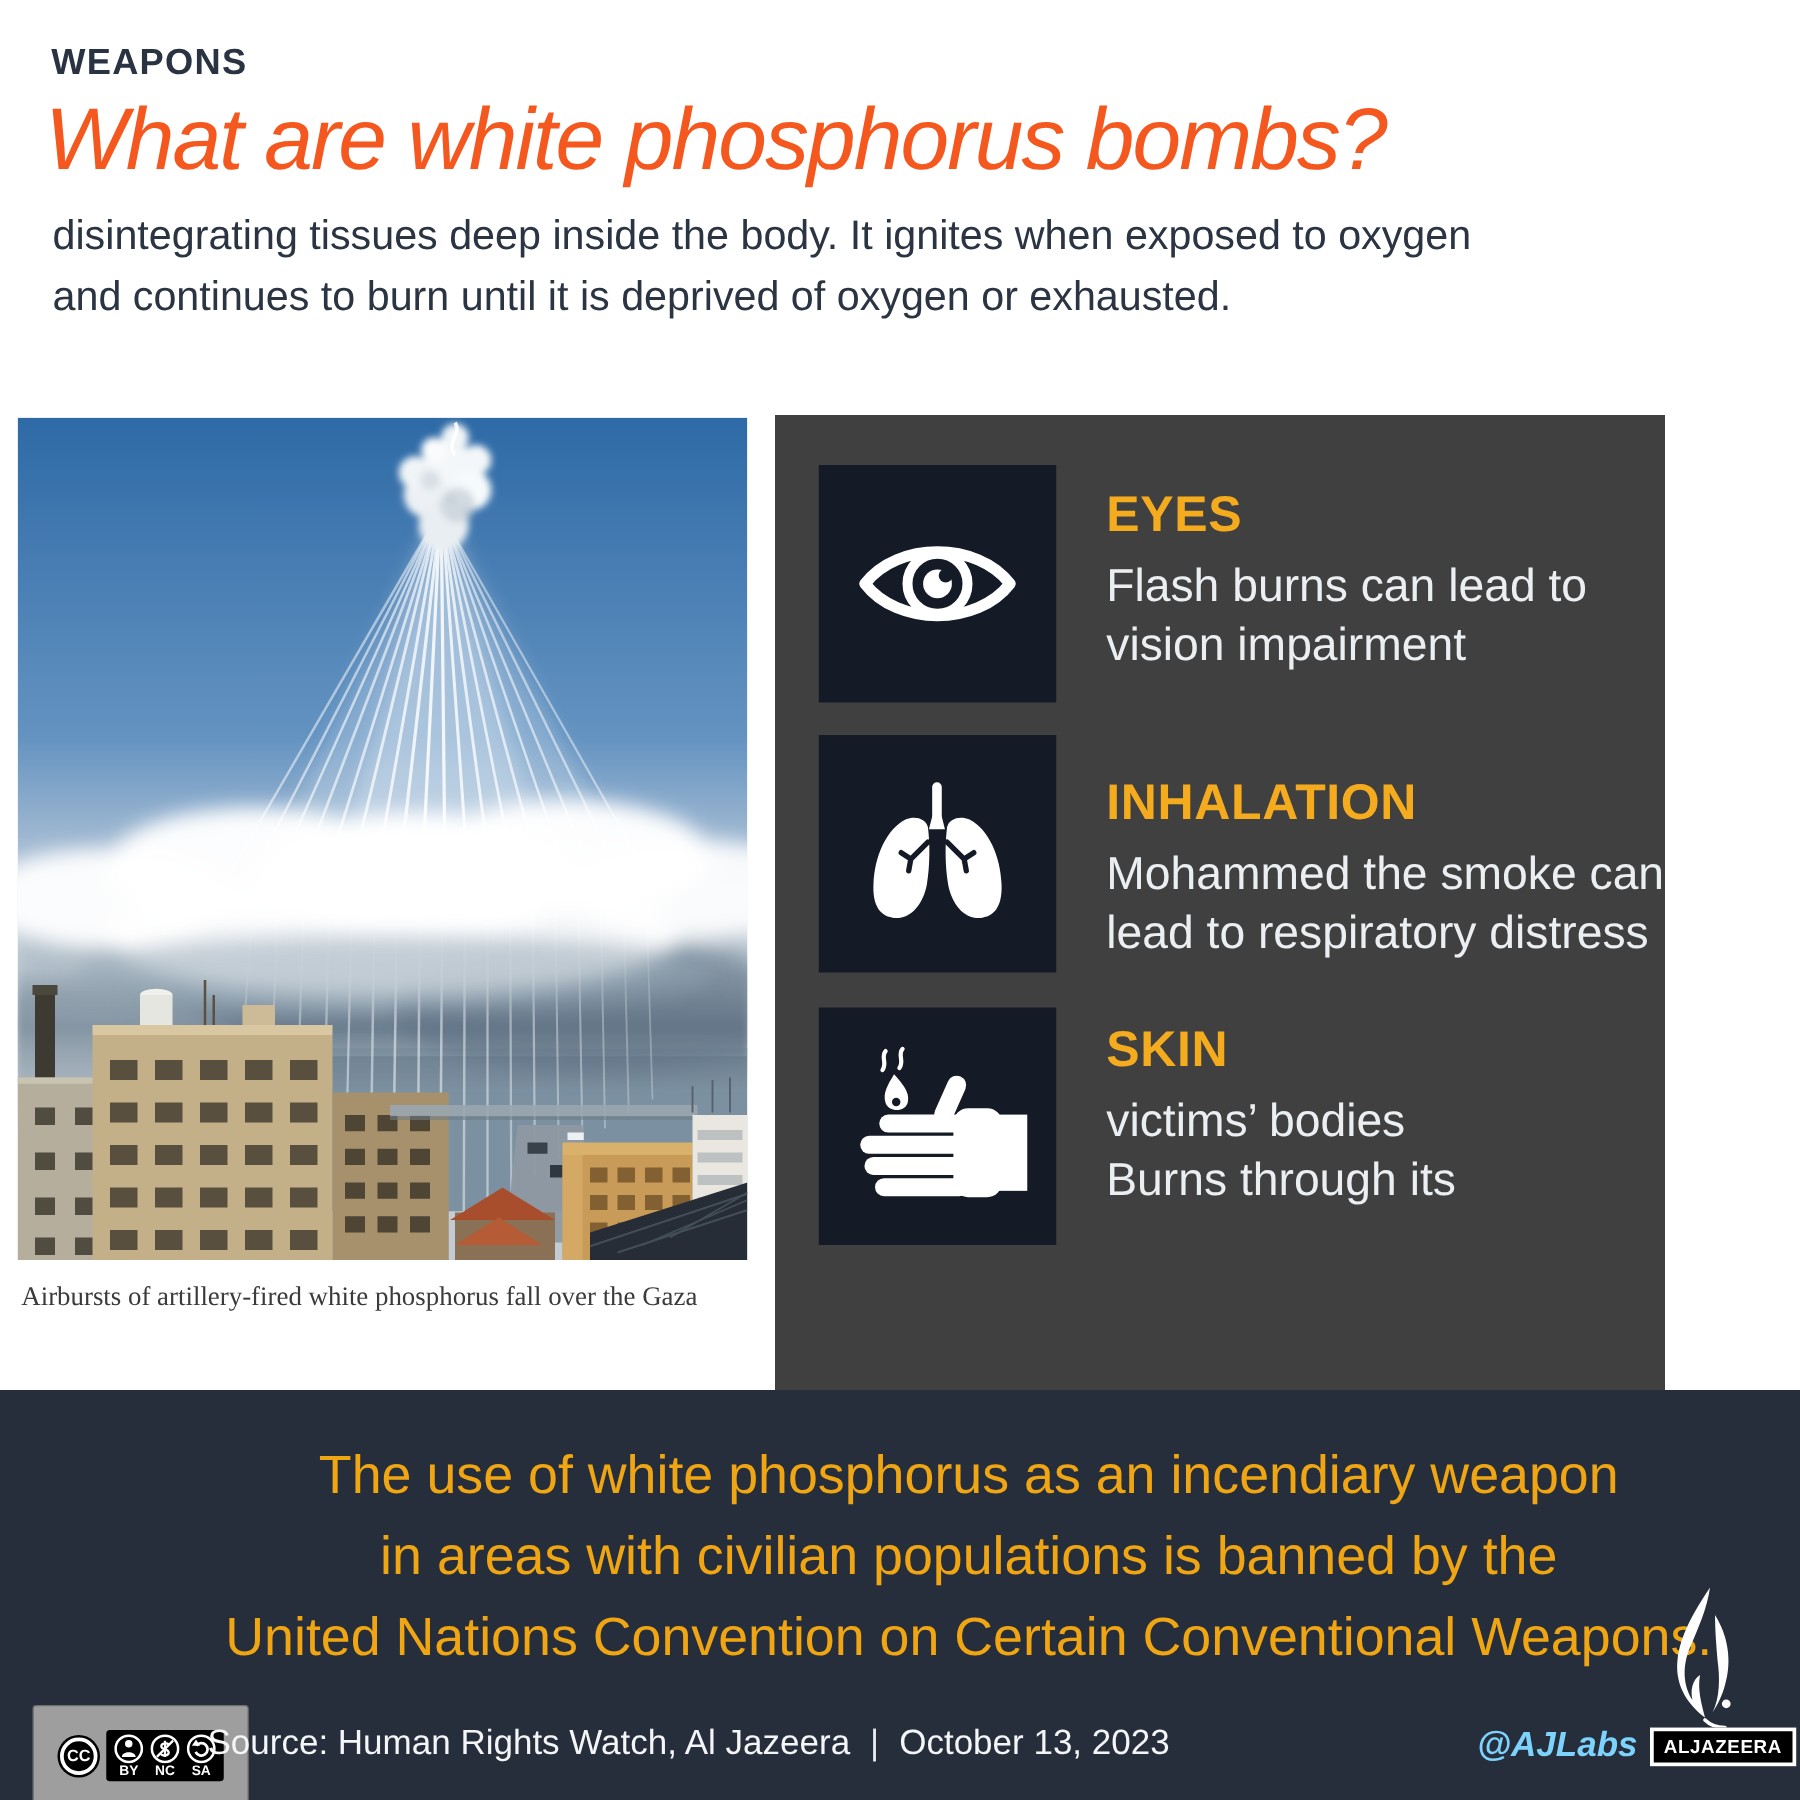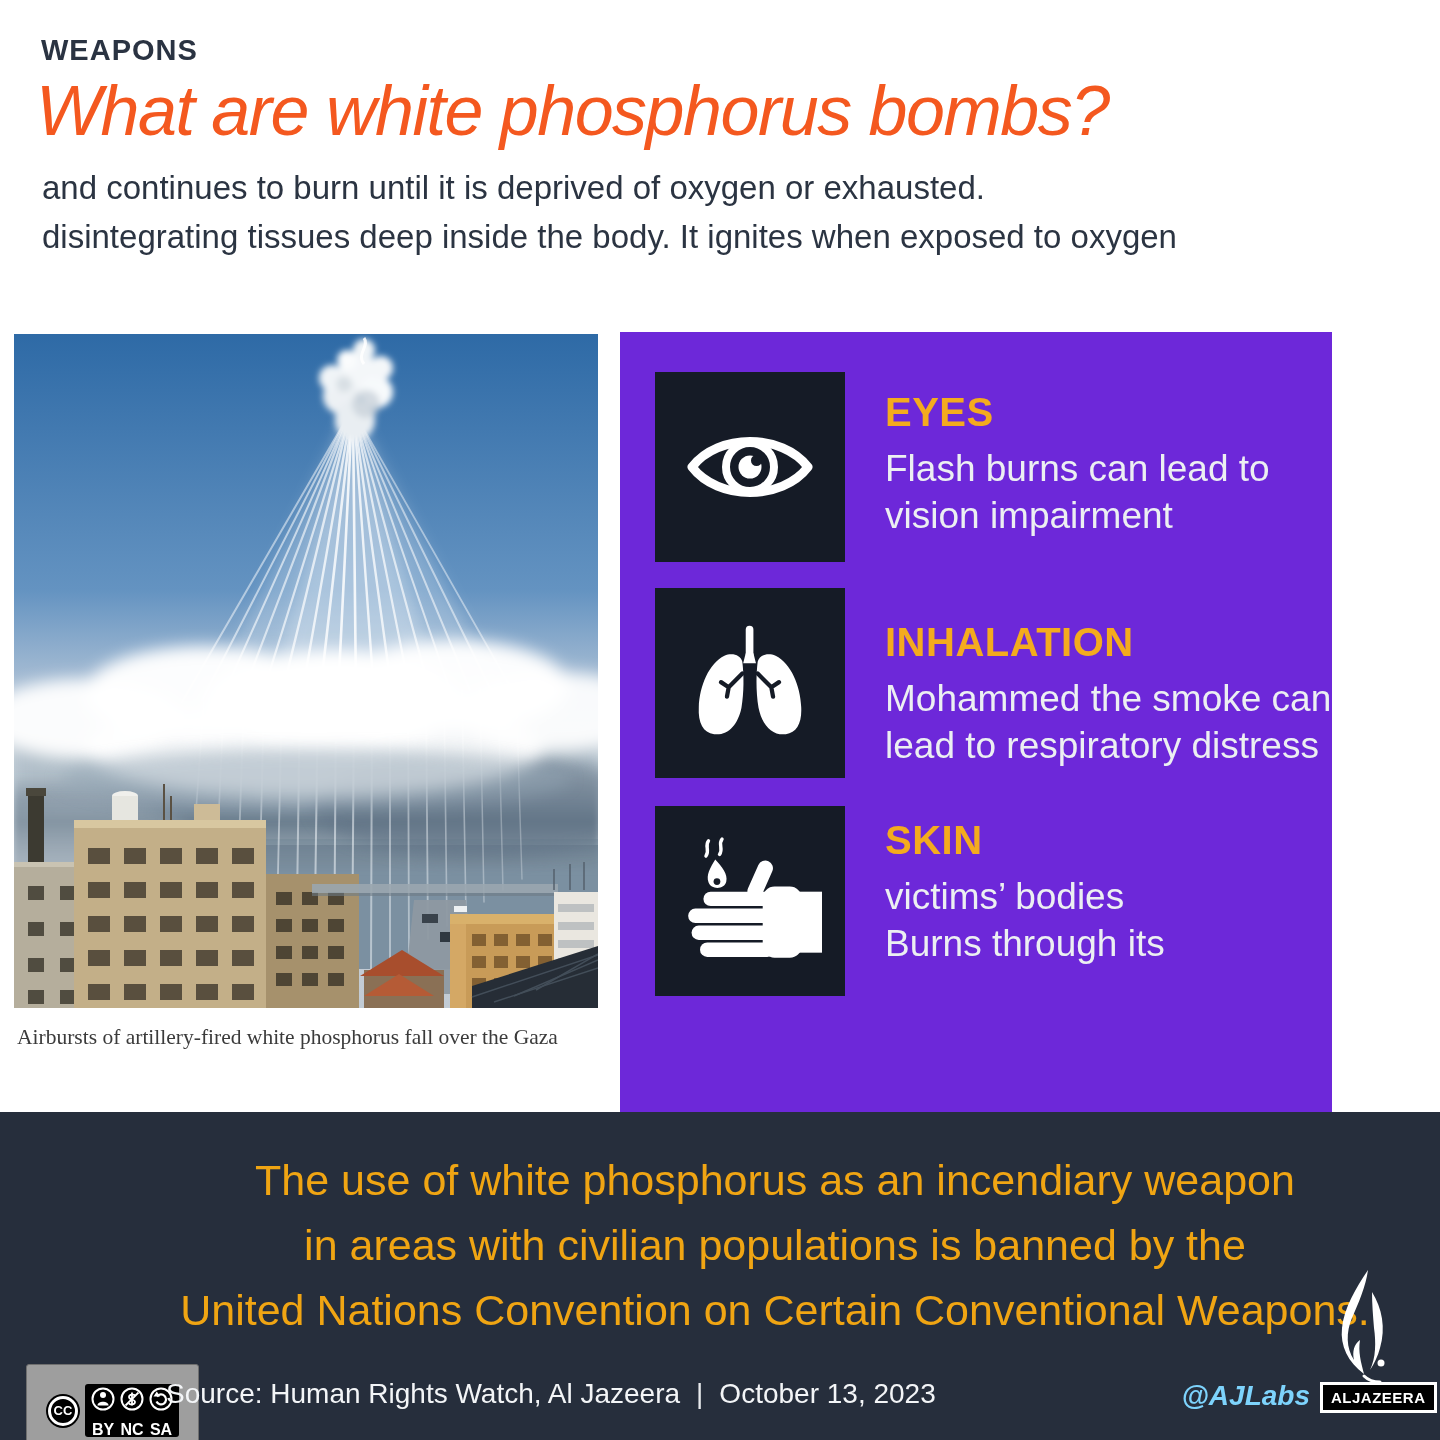--- a/index.html
+++ b/index.html
@@ -12,21 +12,21 @@
   .intro{position:absolute;left:42px;top:163px;margin:0;font-size:33px;line-height:49px;font-weight:400;color:#2B3442;}
   .intro span{display:block;}
 
   
   .photo-card{position:absolute;left:0;top:332px;width:620px;height:780px;background:#ffffff;}
   .photo{position:absolute;left:14px;top:2px;width:584px;height:674px;overflow:hidden;}
   .caption{position:absolute;left:17px;top:688px;width:590px;margin:0;font-family:"Liberation Serif",serif;font-size:21.5px;line-height:34px;color:#3B3B3B;}
   .caption span{display:block;}
 
   
-  .panel{position:absolute;left:620px;top:332px;width:712px;height:780px;background:#6d28d9;}
+  .panel{position:absolute;left:620px;top:332px;width:712px;height:780px;background:#404040;}
   .tile{position:absolute;left:35px;width:190px;height:190px;background:#151B26;display:flex;align-items:center;justify-content:center;}
   .effect-eyes .tile{top:40px;}
   .effect-inhalation .tile{top:256px;}
   .effect-skin .tile{top:474px;}
   .etext{position:absolute;left:265px;width:540px;}
   .effect-eyes .etext{top:58px;}
   .effect-inhalation .etext{top:288px;}
   .effect-skin .etext{top:486px;}
   .etext h2{margin:0 0 10px 0;font-size:40px;font-weight:700;letter-spacing:.5px;color:#F4AB1E;}
   .elines span{display:block;font-size:37px;line-height:47px;color:#ECEFF2;}
@@ -36,37 +36,37 @@
   .statement{position:absolute;left:120px;right:10px;top:36px;text-align:center;font-size:43px;line-height:65px;font-weight:500;color:#F0A513;}
   .statement span{display:block;}
   .aj-flame{position:absolute;left:1334px;top:158px;width:64px;height:114px;}
   .cc-badge{position:absolute;left:26px;top:252px;display:flex;align-items:center;gap:5px;background:#9E9E9E;border:1px solid #6F6F6F;border-radius:3px;padding:19px;}
   .cc-circle{position:relative;width:34px;height:34px;border-radius:50%;background:#000;display:flex;align-items:center;justify-content:center;}
   .cc-circle::after{content:"";position:absolute;inset:2px;border:3px solid #fff;border-radius:50%;}
   .cc-circle span{position:relative;color:#fff;font-weight:700;font-size:13px;z-index:1;}
   .cc-black{background:#000;border-radius:3px;display:flex;gap:3px;padding:3px 5px 2px 5px;}
   .cc-col{display:flex;flex-direction:column;align-items:center;width:26px;}
   .cc-col svg{width:24px;height:24px;display:block;}
-  .cc-col span{font-size:16px;font-weight:700;color:#fff;line-height:11px;margin-top:13px;}
+  .cc-col span{font-size:11px;font-weight:700;color:#fff;line-height:11px;margin-top:1px;}
   .source-line{position:absolute;left:166px;top:266px;display:flex;gap:16px;align-items:baseline;font-size:28px;font-weight:500;color:#F3F5F7;}
   .source-line .sep{font-weight:400;opacity:.95;}
   .credit{position:absolute;right:130px;top:268px;font-size:28px;font-weight:700;color:#7dd3fc;font-style:italic;}
   .brand-box{position:absolute;left:1320px;top:270px;background:#000;border:3px solid #fff;padding:4px 8px;}
   .brand-box span{display:block;color:#fff;font-size:15px;font-weight:700;letter-spacing:.5px;}
 </style>
 </head>
 <body>
 
 <div class="page">
 
   <div class="kicker">WEAPONS</div>
   <h1 class="title">What are white phosphorus bombs?</h1>
   <p class="intro">
+    <span>disintegrating tissues deep inside the body. It ignites when exposed to oxygen</span>
     <span>and continues to burn until it is deprived of oxygen or exhausted.</span>
-    <span>disintegrating tissues deep inside the body. It ignites when exposed to oxygen</span>
   </p>
 
   <section class="photo-card">
     <div class="photo">
       <svg width="584" height="674" viewBox="0 0 584 674" xmlns="http://www.w3.org/2000/svg">
         <defs>
           <linearGradient id="sky" x1="0" y1="0" x2="0" y2="1">
             <stop offset="0" stop-color="#2E6AA6"></stop>
             <stop offset="0.38" stop-color="#6493C1"></stop>
             <stop offset="0.52" stop-color="#A9BED4"></stop>

